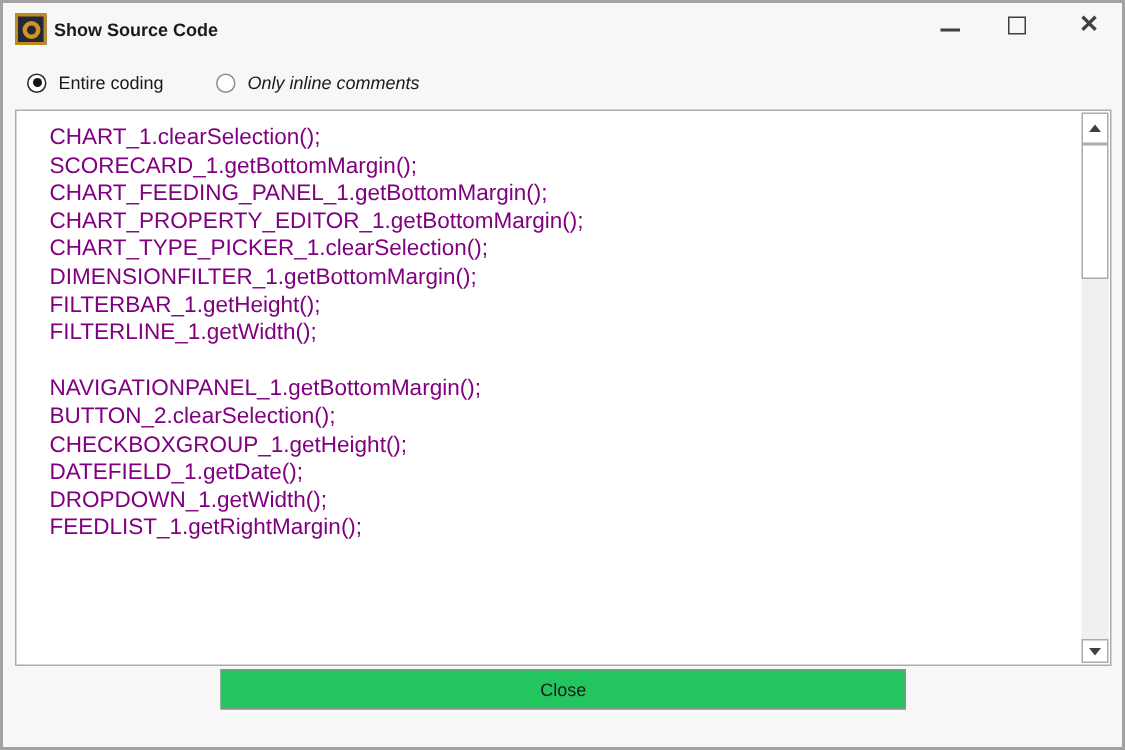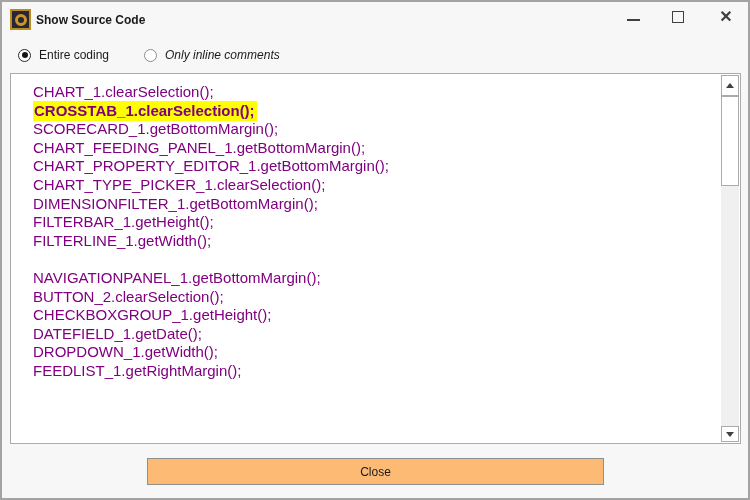--- a/index.html
+++ b/index.html
@@ -36,21 +36,21 @@
   
   .scrollbar { position:absolute; top:1px; right:1px; bottom:1px; width:18px; background:#f0f0f0; }
   .sb-btn { position:absolute; left:0; width:18px; background:#fff; border:1px solid #ababab;
             display:flex; align-items:center; justify-content:center; }
   .sb-up { top:0; height:21px; } .sb-down { bottom:0; height:16px; }
   .tri-up { width:0; height:0; border-left:4px solid transparent; border-right:4px solid transparent; border-bottom:5px solid #404040; }
   .tri-down { width:0; height:0; border-left:4px solid transparent; border-right:4px solid transparent; border-top:5px solid #404040; }
   .sb-thumb { position:absolute; left:0; top:21px; width:18px; height:90px; background:#fff; border:1px solid #ababab; }
 
   
-  .close-btn { position:absolute; left:145px; top:456px; width:457px; height:27px; background:#fdba74;
+  .close-btn { position:absolute; left:145px; top:444px; width:457px; height:27px; background:#22c55e;
                border:1px solid #8f8f8f; font-family:"Liberation Sans", sans-serif; font-size:12px; color:#1a1a1a; cursor:default; }
 </style>
 </head>
 <body>
 
 <div class="dialog">
 
   <div class="titlebar">
     <span class="app-icon">
         <span class="ring"></span>
@@ -72,21 +72,20 @@
     <span>Entire coding</span>
   </div>
   <div class="radio-group rg-2">
     <span class="radio"></span>
     <span>Only inline comments</span>
   </div>
 
   <div class="code-area">
     <div class="code-lines" style="color: rgb(128, 0, 128);">
         <div class="code-line">CHART_1.clearSelection();</div>
-        <div class="code-line"><span class="hl" style="background-color: rgb(255, 255, 0);">CROSSTAB_1.clearSelection();</span></div>
         <div class="code-line">SCORECARD_1.getBottomMargin();</div>
         <div class="code-line">CHART_FEEDING_PANEL_1.getBottomMargin();</div>
         <div class="code-line">CHART_PROPERTY_EDITOR_1.getBottomMargin();</div>
         <div class="code-line">CHART_TYPE_PICKER_1.clearSelection();</div>
         <div class="code-line">DIMENSIONFILTER_1.getBottomMargin();</div>
         <div class="code-line">FILTERBAR_1.getHeight();</div>
         <div class="code-line">FILTERLINE_1.getWidth();</div>
         <div class="code-line"></div>
         <div class="code-line">NAVIGATIONPANEL_1.getBottomMargin();</div>
         <div class="code-line">BUTTON_2.clearSelection();</div>

